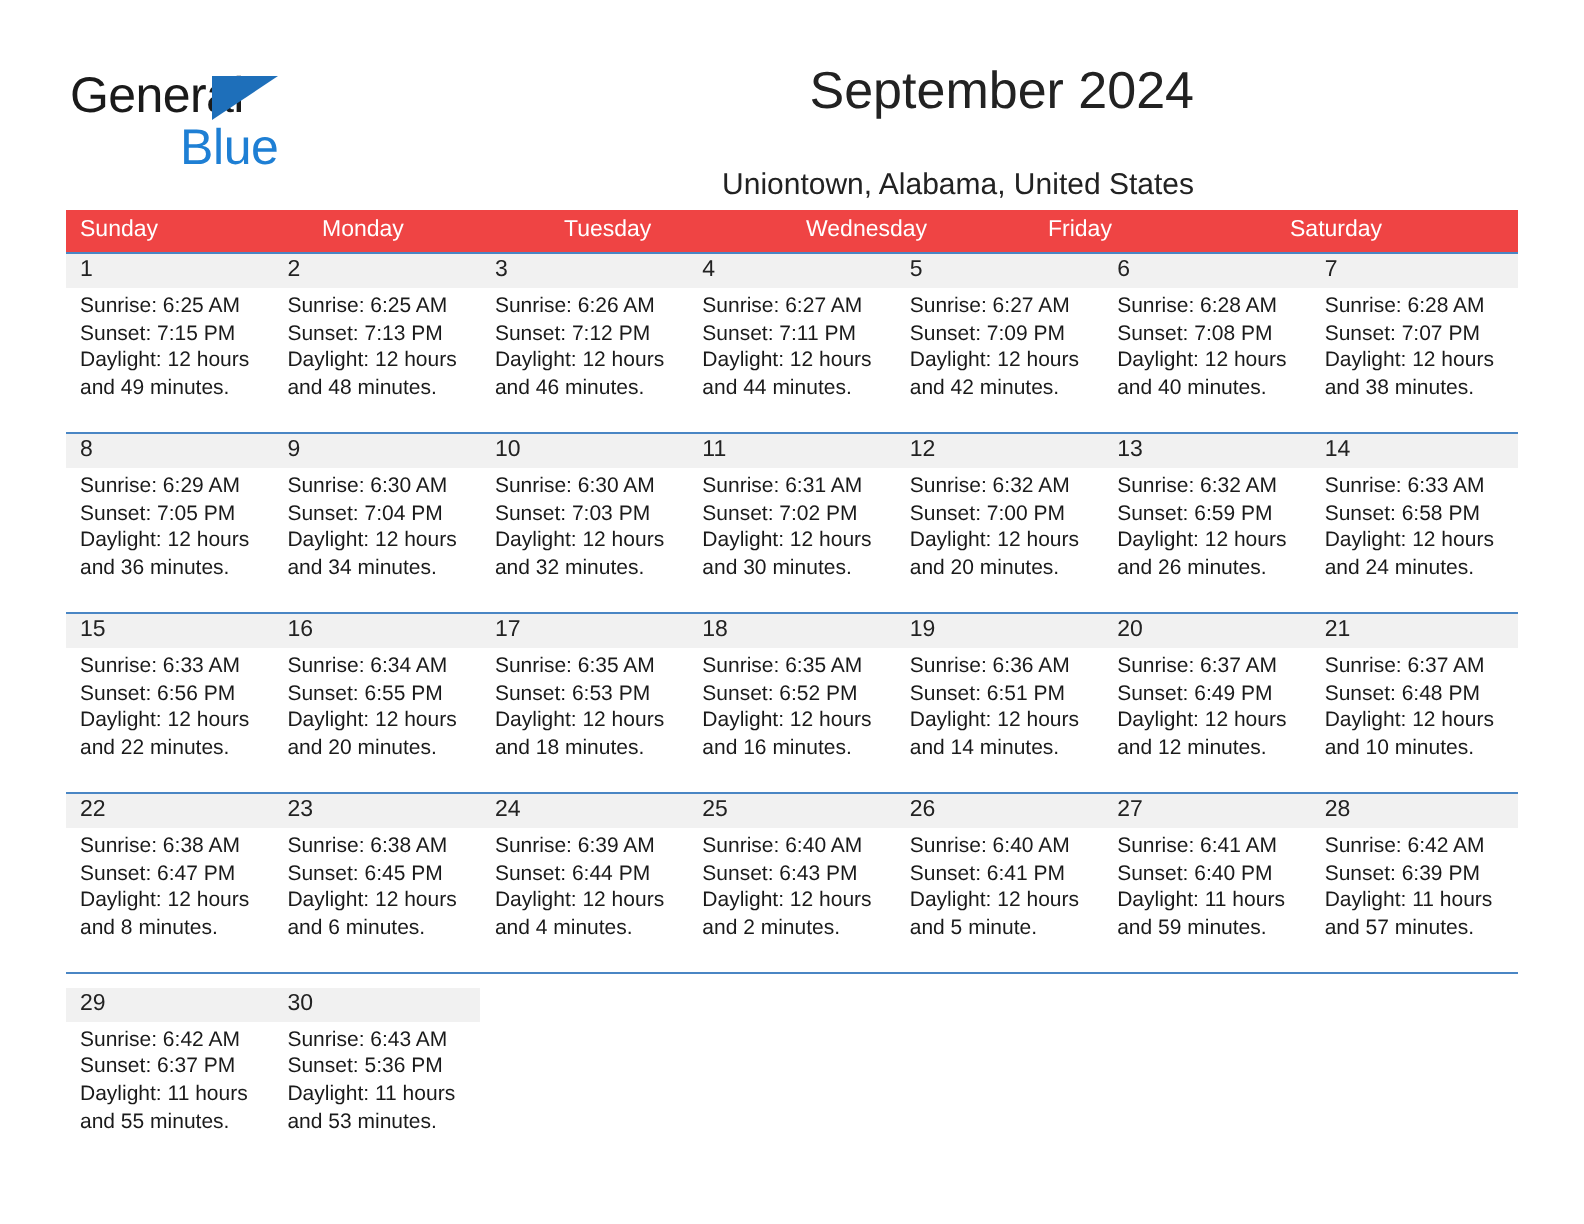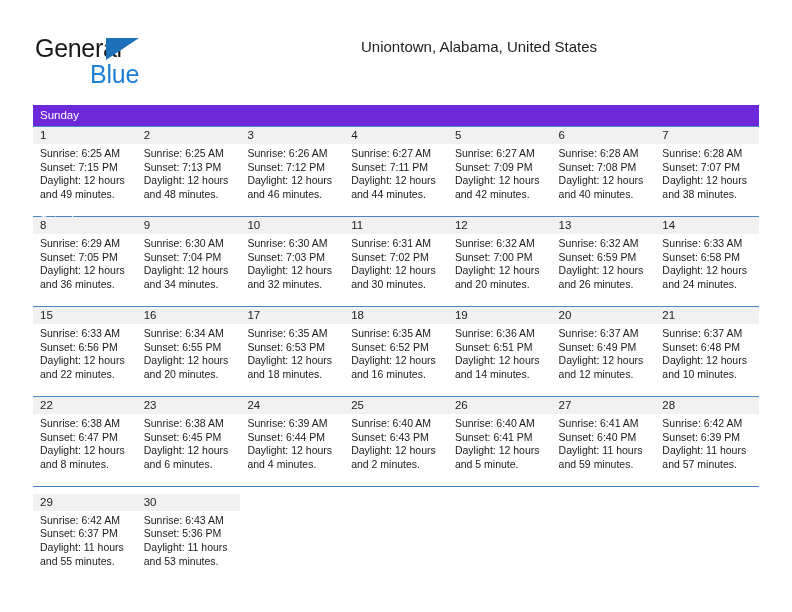--- a/index.html
+++ b/index.html
@@ -72,36 +72,35 @@
   .cal-title {
     font-size: 26px;
     color: #222222;
     line-height: 34px;
     white-space: nowrap;
   }
   .cal-subtitle {
     font-size: 15px;
     color: #222222;
     line-height: 22px;
-    margin-top: 8px;
+    margin-top: 20px;
     white-space: nowrap;
   }
 
   
   .calendar {
     position: absolute;
     left: 33px;
     top: 105px;
     width: 726px;
   }
   .weekdays {
     display: flex;
-    background: #6d28d9;
+    background: #ef4444;
     height: 21px;
-    flex-direction: column;
   }
   .weekday {
     flex: 1 1 0;
     color: #ffffff;
     font-size: 11.5px;
     line-height: 21px;
     padding-left: 7px;
     box-sizing: border-box;
   }
 
@@ -154,20 +153,21 @@
 
   <div class="header">
 
     <div class="brand">
       <span class="brand-general">General</span>
       <span class="brand-triangle"></span>
       <span class="brand-blue">Blue</span>
     </div>
 
     <div class="title-block">
+      <div class="cal-title">September 2024</div>
       <div class="cal-subtitle">Uniontown, Alabama, United States</div>
     </div>
 
   </div>
 
   <div class="calendar">
 
     <div class="weekdays">
       <div class="weekday">Sunday</div>
       <div class="weekday">Monday</div>

